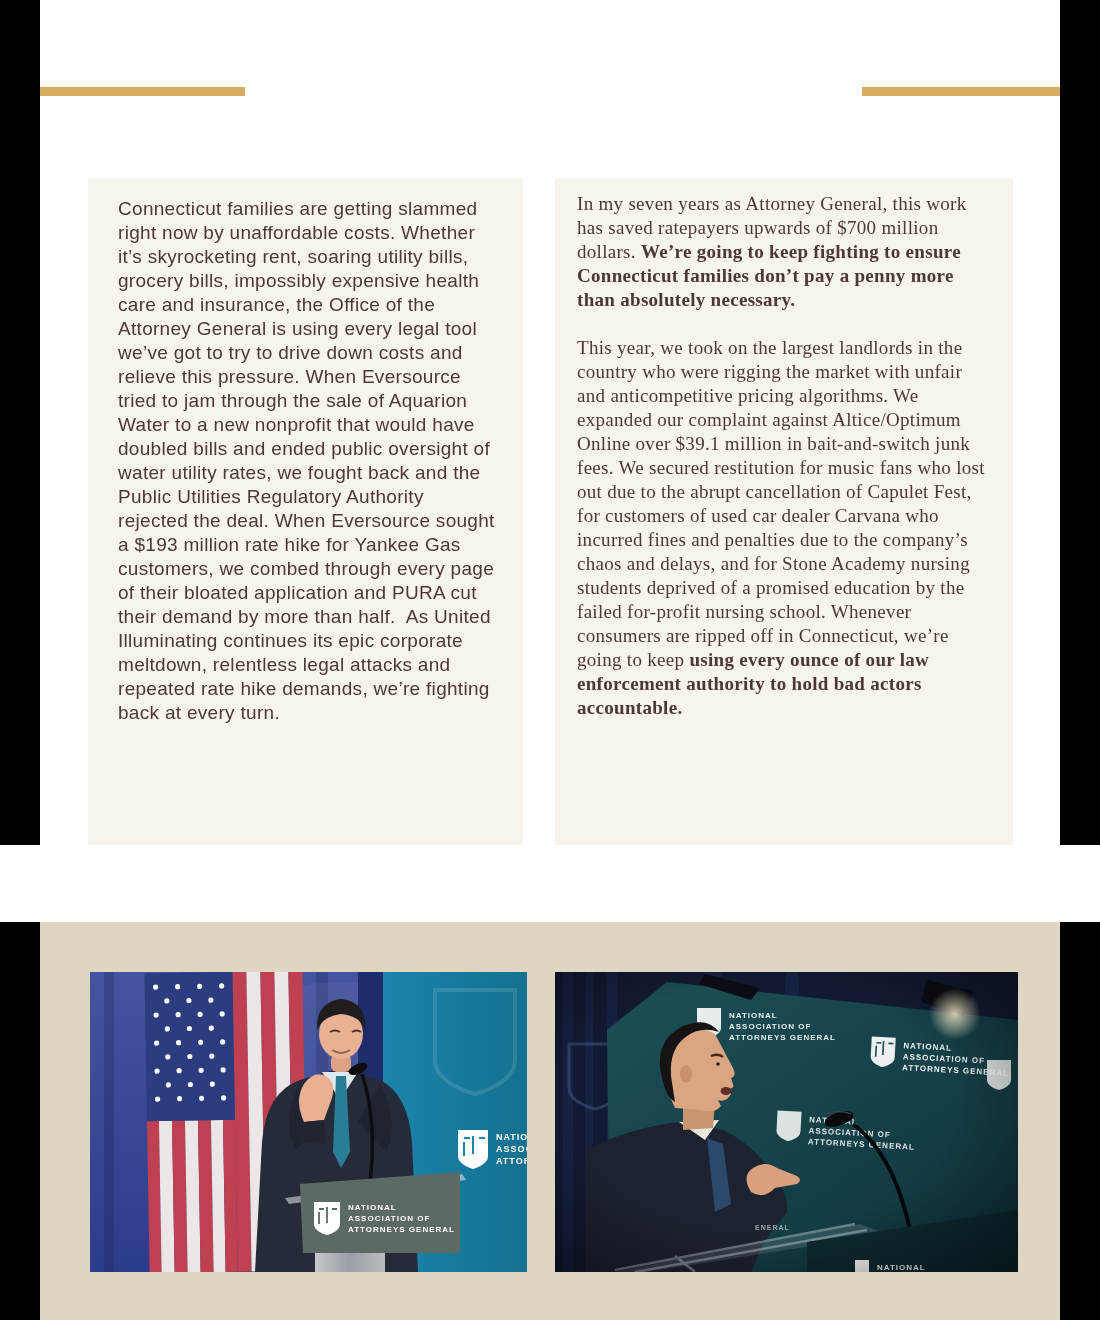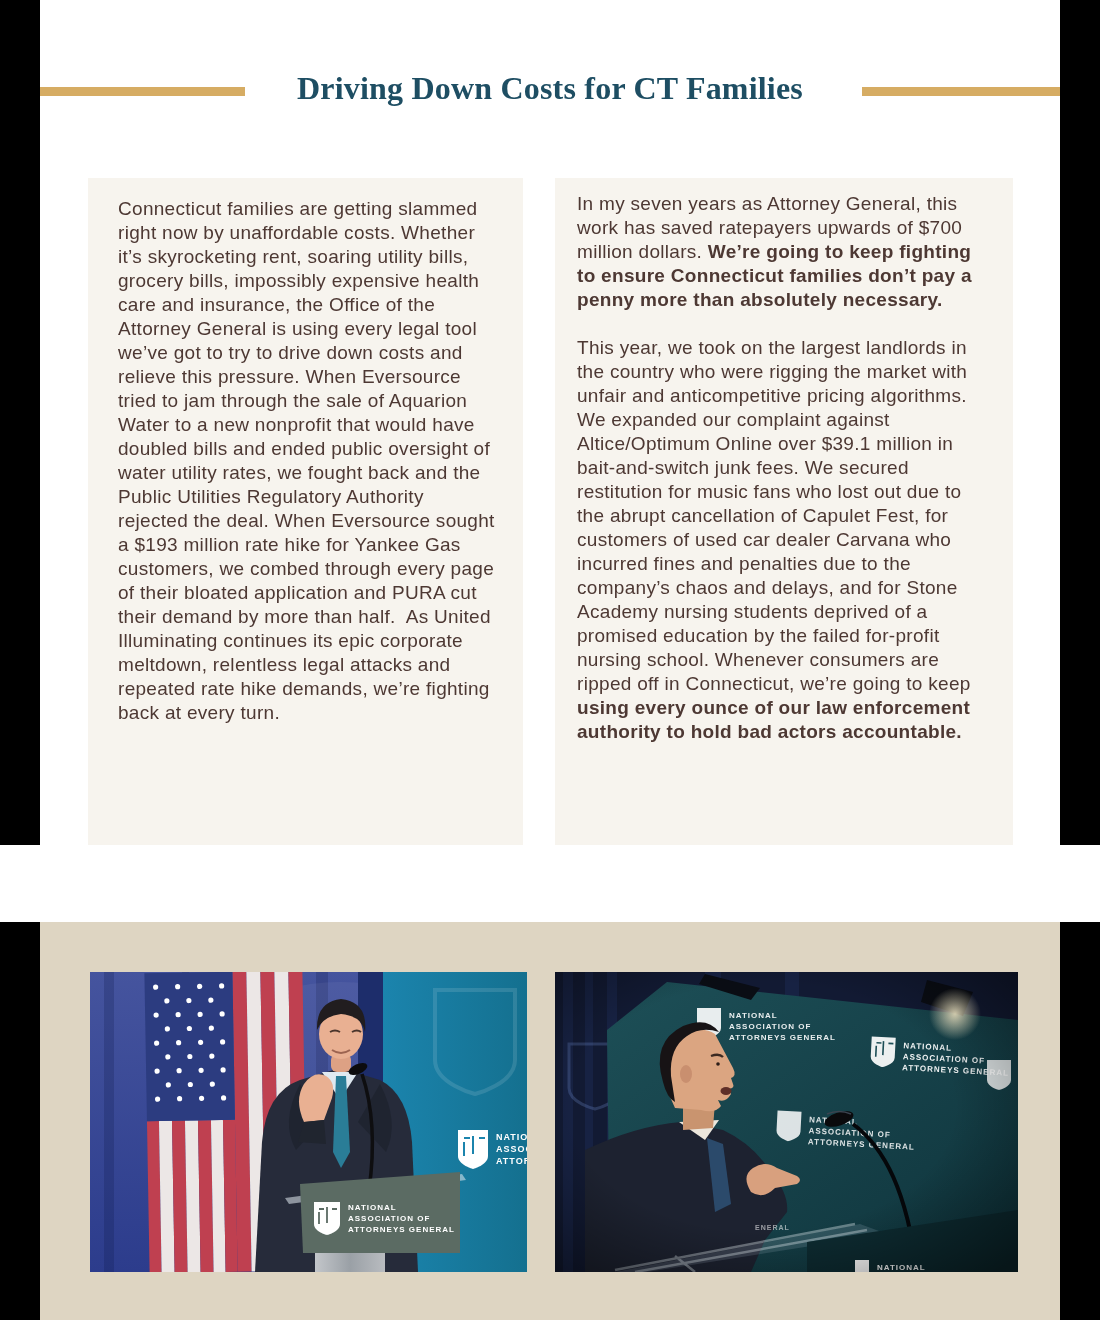--- a/index.html
+++ b/index.html
@@ -13,41 +13,40 @@
       font-family:"Liberation Serif",serif;font-weight:700;font-size:32px;color:#1e4e63;letter-spacing:.2px;}
   .gold-rule{position:absolute;top:87px;height:9px;background:#d6ac63;}
   .gold-rule.left{left:40px;width:205px;}
   .gold-rule.right{left:862px;width:198px;}
   
   .panel{position:absolute;top:178px;height:667px;background:#f7f4ee;box-sizing:border-box;
       color:#4d3833;font-size:19px;line-height:24px;letter-spacing:.3px;}
   .panel p{margin:0 0 24px 0;white-space:pre-wrap;}
   .panel strong{font-weight:700;}
   .panel.left{left:88px;width:435px;padding:19px 28px 0 30px;}
-  .panel.right{left:555px;width:458px;padding:14px 24px 0 22px;}
+  .panel.right{left:555px;width:458px;padding:14px 24px 0 22px;font-family:Liberation Serif, serif;}
   
   .footer-band{position:absolute;left:0;top:922px;width:1100px;height:398px;background:#000;}
   .footer-inner{position:absolute;left:40px;top:0;width:1020px;height:398px;background:#ded5c2;}
   .photo{position:absolute;top:50px;height:300px;overflow:hidden;}
   .photo svg{display:block;}
   .photo.left{left:50px;width:437px;}
   .photo.right{left:515px;width:463px;}
   .naag-text{fill:#ffffff;font-family:"Liberation Sans",sans-serif;font-weight:700;letter-spacing:1px;}
 </style>
 </head>
 <body>
 
 <div class="page">
 
   <div class="rail left"></div>
   <div class="rail right"></div>
 
   <div class="gold-rule left"></div>
   <div class="gold-rule right"></div>
-  <h1 class="page-title">Driving Down Costs for CT Families</h1>
 
   <article class="panel left">
     <p><span>Connecticut families are getting slammed right now by unaffordable costs. Whether it’s skyrocketing rent, soaring utility bills, grocery bills, impossibly expensive health care and insurance, the Office of the Attorney General is using every legal tool we’ve got to try to drive down costs and relieve this pressure. When Eversource tried to jam through the sale of Aquarion Water to a new nonprofit that would have doubled bills and ended public oversight of water utility rates, we fought back and the Public Utilities Regulatory Authority rejected the deal. When Eversource sought a $193 million rate hike for Yankee Gas customers, we combed through every page of their bloated application and PURA cut their demand by more than half.  As United Illuminating continues its epic corporate meltdown, relentless legal attacks and repeated rate hike demands, we’re fighting back at every turn.</span></p>
   </article>
 
   <article class="panel right">
     <p><span>In my seven years as Attorney General, this work has saved ratepayers upwards of $700 million dollars. </span><strong>We’re going to keep fighting to ensure Connecticut families don’t pay a penny more than absolutely necessary.</strong></p>
     <p><span>This year, we took on the largest landlords in the country who were rigging the market with unfair and anticompetitive pricing algorithms. We expanded our complaint against Altice/Optimum Online over $39.1 million in bait-and-switch junk fees. We secured restitution for music fans who lost out due to the abrupt cancellation of Capulet Fest, for customers of used car dealer Carvana who incurred fines and penalties due to the company’s chaos and delays, and for Stone Academy nursing students deprived of a promised education by the failed for-profit nursing school. Whenever consumers are ripped off in Connecticut, we’re going to keep </span><strong>using every ounce of our law enforcement authority to hold bad actors accountable.</strong></p>
   </article>
 

